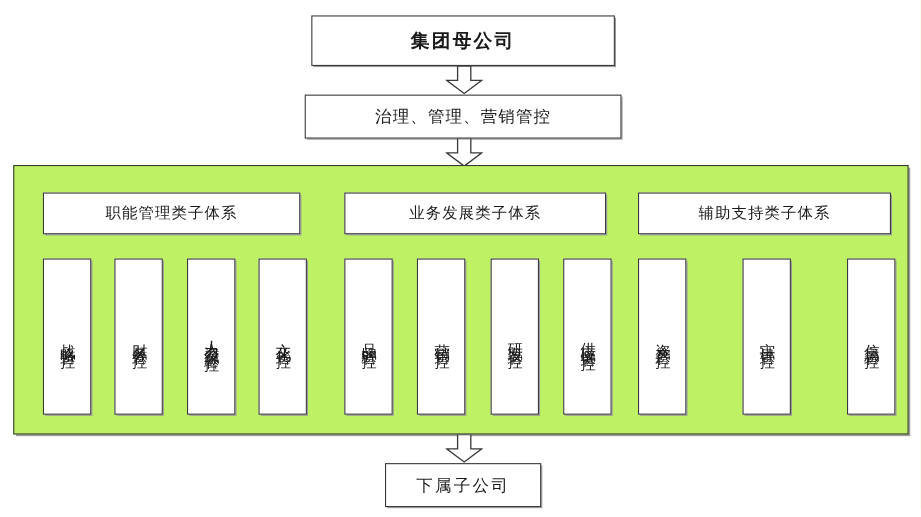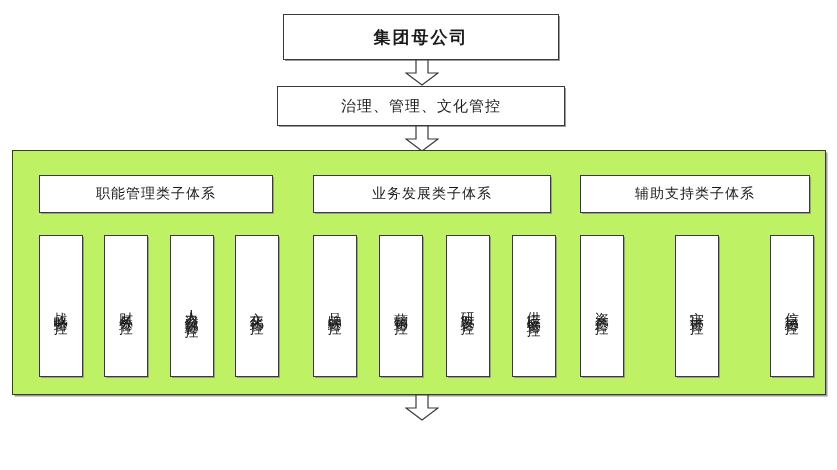--- a/index.html
+++ b/index.html
@@ -164,21 +164,21 @@
     <span>集团母公司</span>
   </div>
 
   <div class="arrow arrow-1">
     <svg width="34" height="26" viewBox="0 0 34 26">
       <polygon points="11,0 23,0 23,13 33,13 17,25 1,13 11,13" fill="#ffffff" stroke="#3a3a3a" stroke-width="1.2"></polygon>
     </svg>
   </div>
 
   <div class="box node-governance">
-    <span>治理、管理、文化管控</span>
+    <span>治理、管理、营销管控</span>
   </div>
 
   <div class="arrow arrow-2">
     <svg width="34" height="26" viewBox="0 0 34 26">
       <polygon points="11,0 23,0 23,13 33,13 17,25 1,13 11,13" fill="#ffffff" stroke="#3a3a3a" stroke-width="1.2"></polygon>
     </svg>
   </div>
 
   <div class="container-frame">
 
@@ -240,14 +240,17 @@
     </div>
 
   </div>
 
   <div class="arrow arrow-3">
     <svg width="34" height="26" viewBox="0 0 34 26">
       <polygon points="11,0 23,0 23,13 33,13 17,25 1,13 11,13" fill="#ffffff" stroke="#3a3a3a" stroke-width="1.2"></polygon>
     </svg>
   </div>
 
+  <div class="box node-bottom">
+    <span>下属子公司</span>
+  </div>
 
 </div>
 
 </body></html>

